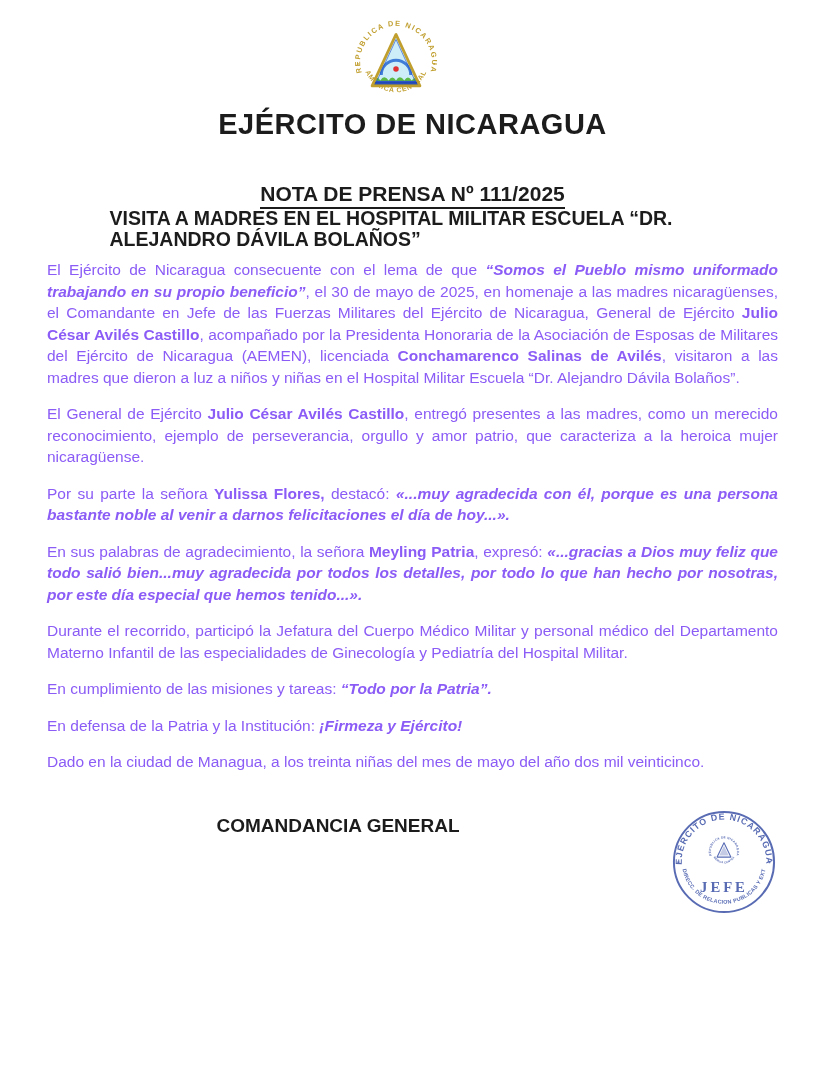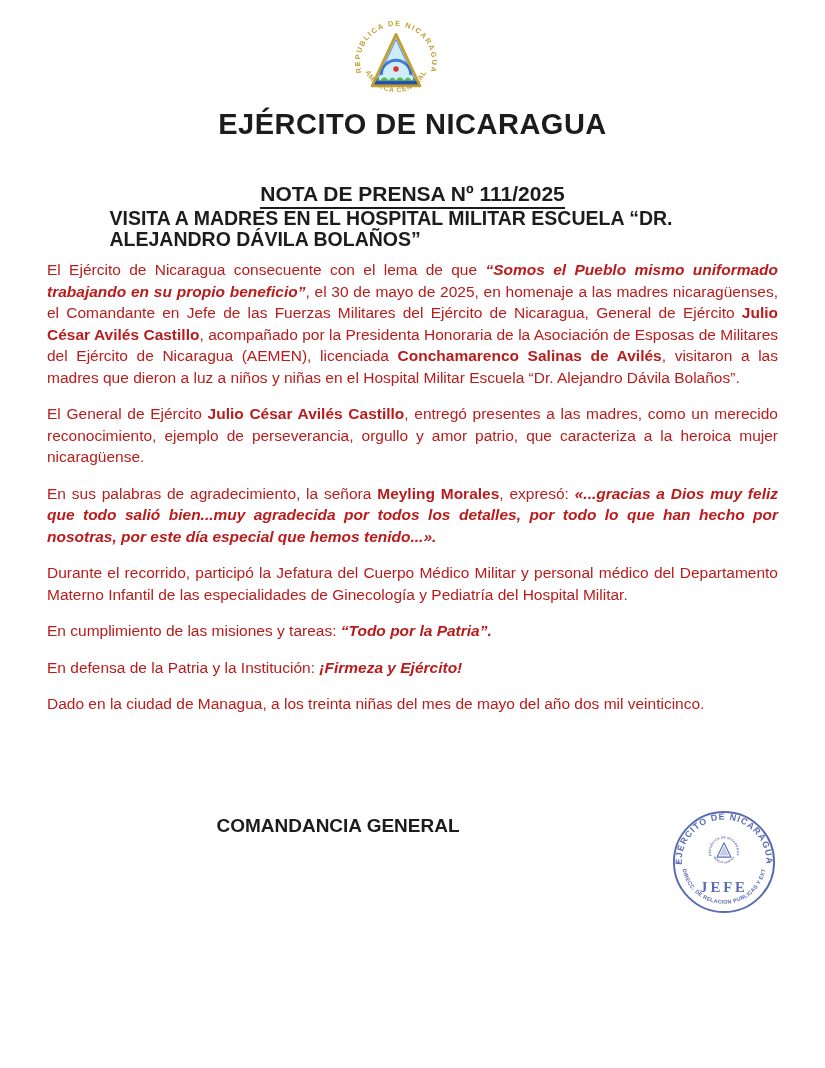--- a/index.html
+++ b/index.html
@@ -22,21 +22,21 @@
     display:inline-block;margin:0;font-size:21px;font-weight:bold;color:#1c1c1c;
     border-bottom:2.5px solid #1c1c1c;padding-bottom:1px;
   }
   .headline{
     position:absolute;top:196px;left:50%;transform:translateX(-50%);width:630px;margin:12px;
     text-align:left;font-size:19.5px;font-weight:bold;color:#1c1c1c;line-height:21px;
   }
   
   .body-text{
     position:absolute;top:259px;left:47px;width:731px;
-    font-size:15.5px;line-height:21.5px;text-align:justify;color:#b91c1c;
+    font-size:15.5px;line-height:21.5px;text-align:justify;color:#8b5cf6;
   }
   .body-text p{margin:0 0 15px 0;}
   .seg-r{font-weight:normal;font-style:normal;}
   .seg-b{font-weight:bold;}
   .seg-bi{font-weight:bold;font-style:italic;}
   
   .footer{
     position:absolute;top:815px;left:0;width:676px;text-align:center;
     font-size:19px;font-weight:bold;color:#1c1c1c;line-height:21px;
   }
@@ -84,21 +84,22 @@
 
   <h1 class="title">EJÉRCITO DE NICARAGUA</h1>
   <div class="subtitle-wrap">
     <h2 class="subtitle">NOTA DE PRENSA Nº 111/2025</h2>
   </div>
   <h3 class="headline">VISITA A MADRES EN EL HOSPITAL MILITAR ESCUELA “DR. ALEJANDRO DÁVILA BOLAÑOS”</h3>
 
   <div class="body-text">
       <p><span class="seg-r">El Ejército de Nicaragua consecuente con el lema de que </span><span class="seg-bi">“Somos el Pueblo mismo uniformado trabajando en su propio beneficio”</span><span class="seg-r">, el 30 de mayo de 2025, en homenaje a las madres nicaragüenses, el Comandante en Jefe de las Fuerzas Militares del Ejército de Nicaragua, General de Ejército </span><span class="seg-b">Julio César Avilés Castillo</span><span class="seg-r">, acompañado por la Presidenta Honoraria de la Asociación de Esposas de Militares del Ejército de Nicaragua (AEMEN), licenciada </span><span class="seg-b">Conchamarenco Salinas de Avilés</span><span class="seg-r">, visitaron a las madres que dieron a luz a niños y niñas en el Hospital Militar Escuela “Dr. Alejandro Dávila Bolaños”.</span></p>
       <p><span class="seg-r">El General de Ejército </span><span class="seg-b">Julio César Avilés Castillo</span><span class="seg-r">, entregó presentes a las madres, como un merecido reconocimiento, ejemplo de perseverancia, orgullo y amor patrio, que caracteriza a la heroica mujer nicaragüense.</span></p>
-      <p><span class="seg-r">En sus palabras de agradecimiento, la señora </span><span class="seg-b">Meyling Morales</span><span class="seg-r">, expresó: </span><span class="seg-bi">«...gracias a Dios muy feliz que todo salió bien...muy agradecida por todos los detalles, por todo lo que han hecho por nosotras, por este día especial que hemos tenido...».</span></p>
+      <p><span class="seg-r">Por su parte la señora </span><span class="seg-b">Yulissa Flores,</span><span class="seg-r"> destacó: </span><span class="seg-bi">«...muy agradecida con él, porque es una persona bastante noble al venir a darnos felicitaciones el día de hoy...».</span></p>
+      <p><span class="seg-r">En sus palabras de agradecimiento, la señora </span><span class="seg-b">Meyling Patria</span><span class="seg-r">, expresó: </span><span class="seg-bi">«...gracias a Dios muy feliz que todo salió bien...muy agradecida por todos los detalles, por todo lo que han hecho por nosotras, por este día especial que hemos tenido...».</span></p>
       <p><span class="seg-r">Durante el recorrido, participó la Jefatura del Cuerpo Médico Militar y personal médico del Departamento Materno Infantil de las especialidades de Ginecología y Pediatría del Hospital Militar.</span></p>
       <p><span class="seg-r">En cumplimiento de las misiones y tareas: </span><span class="seg-bi">“Todo por la Patria”.</span></p>
       <p><span class="seg-r">En defensa de la Patria y la Institución: </span><span class="seg-bi">¡Firmeza y Ejército!</span></p>
       <p><span class="seg-r">Dado en la ciudad de Managua, a los treinta niñas del mes de mayo del año dos mil veinticinco.</span></p>
     </div>
 
   <div class="footer">
     <div>COMANDANCIA GENERAL</div>
   </div>
 

